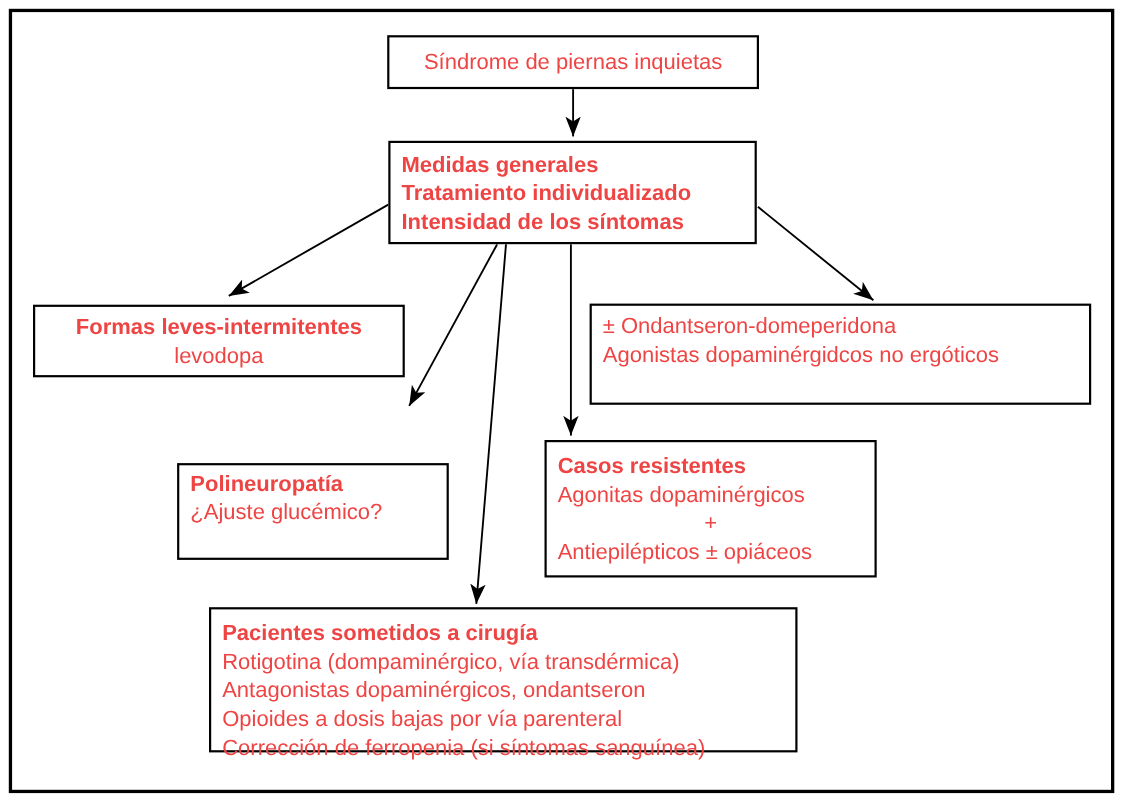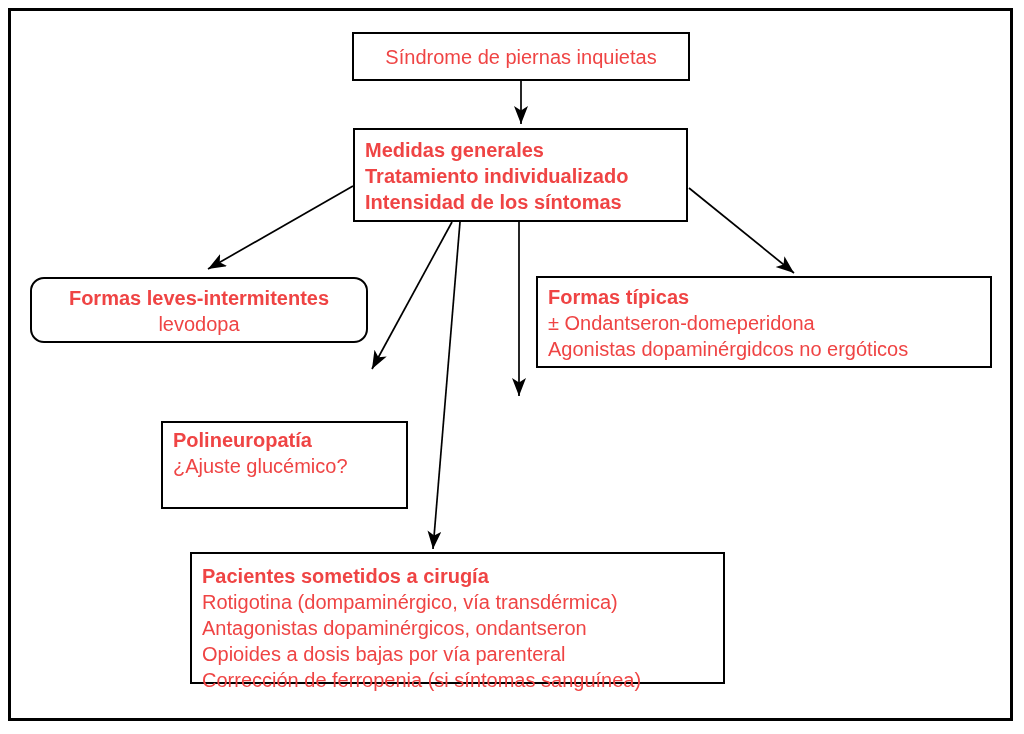--- a/index.html
+++ b/index.html
@@ -28,21 +28,21 @@
     border: 2px solid #000000;
     background: #ffffff;
     color: #ef4444;
     font-size: 20px;
     line-height: 26px;
     padding: 6px 10px;
     white-space: nowrap;
   }
   .node .t { font-weight: bold; }
   .node div { white-space: nowrap; }
-  .center { text-align: center; border-radius: 14px; }
+  .center { text-align: center; }
   .vcenter {
     display: flex;
     align-items: center;
     justify-content: center;
     padding: 0;
   }
   .bold-all div { font-weight: bold; }
 
   
   #node-root          { left: 352px; top: 32px;  width: 338px; height: 49px; }
@@ -100,25 +100,30 @@
     <div class="t">Formas leves-intermitentes</div>
     <div>levodopa</div>
   </div>
 
   <div class="node" id="node-polineuropatia">
     <div class="t">Polineuropatía</div>
     <div>¿Ajuste glucémico?</div>
   </div>
 
   <div class="node" id="node-tipicas">
-    <div class="t">Formas típicas</div>
     <div>± Ondantseron-domeperidona</div>
     <div>Agonistas dopaminérgidcos no ergóticos</div>
   </div>
 
+  <div class="node" id="node-resistentes">
+    <div class="t">Casos resistentes</div>
+    <div>Agonitas dopaminérgicos</div>
+    <div class="center">+</div>
+    <div>Antiepilépticos ± opiáceos</div>
+  </div>
 
   <div class="node" id="node-cirugia">
     <div class="t">Pacientes sometidos a cirugía</div>
     <div>Rotigotina (dompaminérgico, vía transdérmica)</div>
     <div>Antagonistas dopaminérgicos, ondantseron</div>
     <div>Opioides a dosis bajas por vía parenteral</div>
     <div>Corrección de ferropenia (si síntomas sanguínea)</div>
   </div>
 
 </div>

